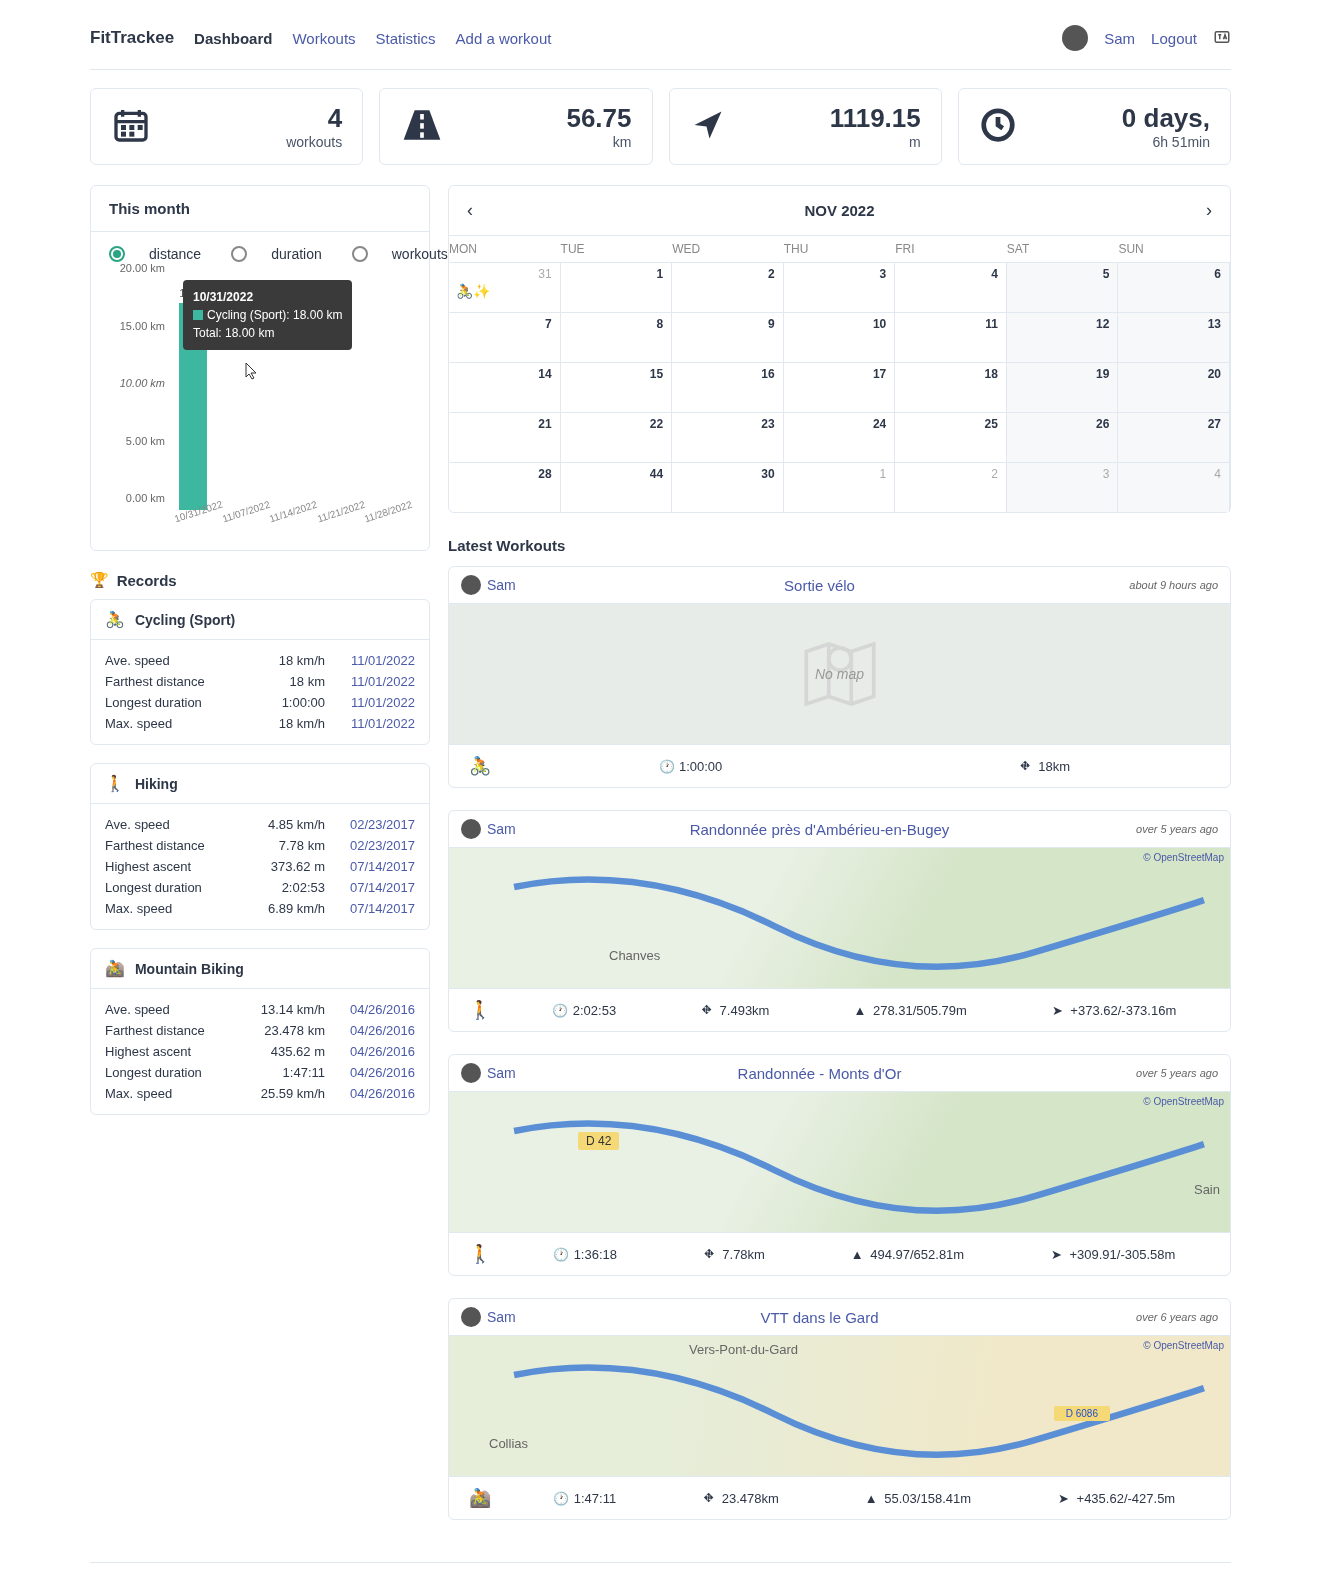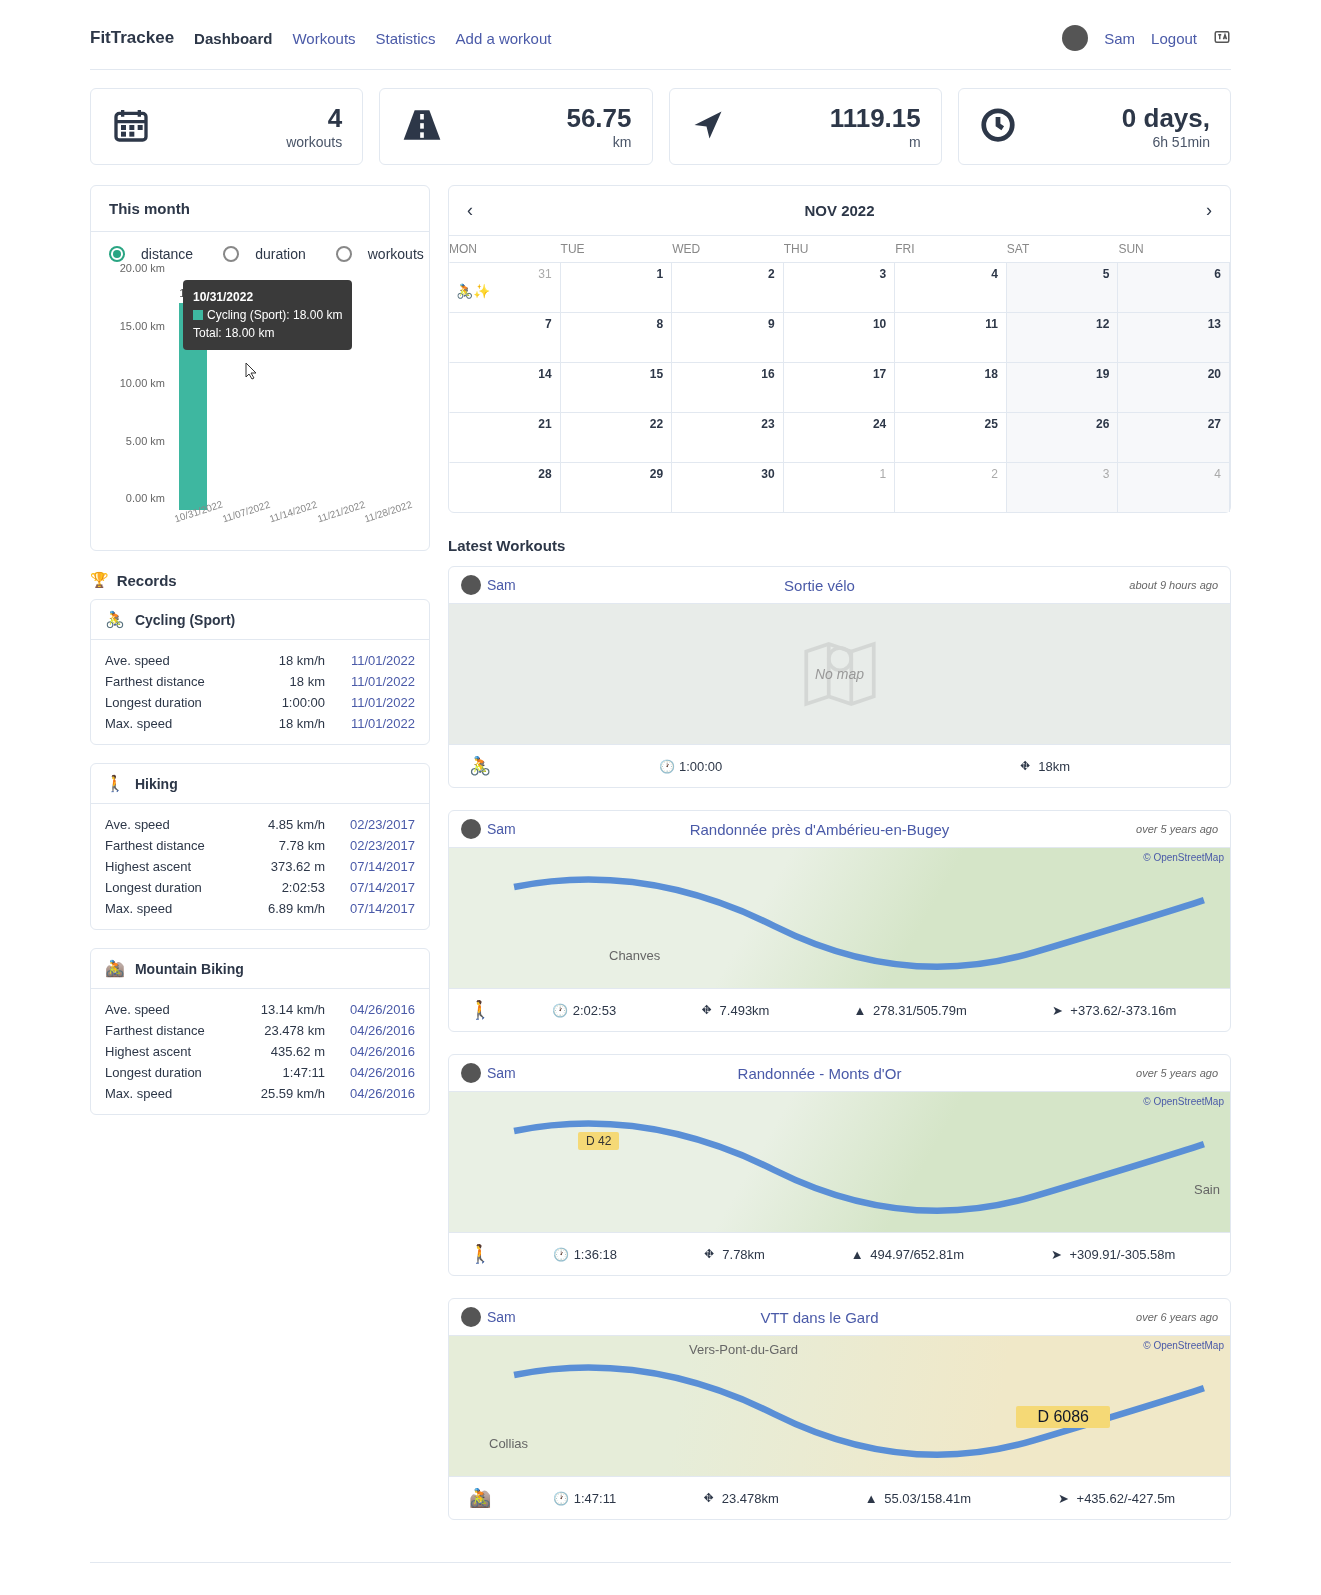--- a/index.html
+++ b/index.html
@@ -20,21 +20,21 @@
 .stat-icon { color: #2d3748; }
 .stat-right { text-align: right; }
 .stat-value { font-size: 26px; font-weight: 700; color: #2d3748; }
 .stat-label { font-size: 14px; color: #4a5568; }
 .main-row { display: flex; gap: 18px; }
 .left-col { width: 340px; flex-shrink: 0; }
 .right-col { flex: 1; }
 .panel { border: 1px solid #e2e8f0; border-radius: 6px; margin-bottom: 20px; }
 .panel-header { padding: 14px 18px; border-bottom: 1px solid #e2e8f0; font-weight: 700; color: #2d3748; font-size: 15px; }
 .radio-row { display: flex; gap: 30px; padding: 14px 18px 8px; }
-.radio-item { display: flex; align-items: center; gap: 16px; font-size: 14px; cursor: pointer; }
+.radio-item { display: flex; align-items: center; gap: 24px; font-size: 14px; cursor: pointer; }
 .radio-circle { width: 16px; height: 16px; border: 2px solid #888; border-radius: 50%; display: flex; align-items: center; justify-content: center; }
 .radio-circle.checked { border-color: #2aa583; }
 .radio-circle.checked::after { content: ''; width: 8px; height: 8px; background: #2aa583; border-radius: 50%; }
 .chart-area { padding: 10px 18px 18px; position: relative; height: 280px; }
 .chart-y { position: absolute; left: 18px; top: 10px; bottom: 40px; width: 60px; }
 .chart-y-tick { position: absolute; right: 4px; font-size: 11px; color: #666; transform: translateY(-50%); }
 .chart-plot { position: absolute; left: 82px; right: 18px; top: 10px; bottom: 40px; }
 .chart-bar { position: absolute; bottom: 0; width: 28px; background: #3eb7a0; }
 .bar-label { position: absolute; top: -16px; left: 50%; transform: translateX(-50%); font-size: 11px; color: #555; }
 .chart-x { position: absolute; left: 82px; right: 18px; bottom: 6px; height: 30px; }
@@ -180,21 +180,21 @@
             </div>
             <div class="radio-item">
               <span class="radio-circle "></span>
               <span>workouts</span>
             </div>
           </div>
         <div class="chart-area">
           <div class="chart-y" id="chart-y">
               <div class="chart-y-tick" style="bottom: 0%;">0.00 km</div>
               <div class="chart-y-tick" style="bottom: 25%;">5.00 km</div>
-              <div class="chart-y-tick" style="bottom: 50%;">10.00 km</div>
+              <div class="chart-y-tick" style="bottom: 50%; font-style: italic;">10.00 km</div>
               <div class="chart-y-tick" style="bottom: 75%; margin-top: 32px;">15.00 km</div>
               <div class="chart-y-tick" style="bottom: 100%;">20.00 km</div>
             </div>
           <div class="chart-plot">
             <div class="chart-bar" style="left:6px;height:90%">
               <span class="bar-label">18.00</span>
             </div>
             <svg class="cursor-ptr" width="14" height="18" viewBox="0 0 14 18">
                 <path d="M1 1 L1 15 L4 12 L7 17 L9 16 L6 11 L11 11 Z" fill="#fff" stroke="#333" stroke-width="1"></path>
               </svg>
@@ -358,21 +358,21 @@
             <div class="cal-cell wk">19</div>
             <div class="cal-cell wk">20</div>
             <div class="cal-cell">21</div>
             <div class="cal-cell">22</div>
             <div class="cal-cell">23</div>
             <div class="cal-cell">24</div>
             <div class="cal-cell">25</div>
             <div class="cal-cell wk">26</div>
             <div class="cal-cell wk">27</div>
             <div class="cal-cell">28</div>
-            <div class="cal-cell">29</div>
+            <div class="cal-cell">44</div>
             <div class="cal-cell">30</div>
             <div class="cal-cell other">1</div>
             <div class="cal-cell other">2</div>
             <div class="cal-cell other wk">3</div>
             <div class="cal-cell other wk">4</div>
           </div>
       </div>
 
       <div class="section-title">Latest Workouts</div>
       <div id="workouts">
@@ -493,21 +493,21 @@
       <div class="wk-title">VTT dans le Gard</div>
       <div class="wk-time">over 6 years ago</div>
     </div>
     <div class="wk-map map-mtb">
       <span class="osm-credit">© OpenStreetMap</span>
       <svg class="map-route" viewBox="0 0 600 140" preserveAspectRatio="none">
                 <path d="M50 30 Q 150 10 250 60 T 450 80 T 580 40" stroke="#5a8fd6" stroke-width="5" fill="none"></path>
               </svg>
       <div class="map-town" style="left:40px;top:100px">Collias</div>
               <div class="map-town" style="left:240px;top:6px">Vers-Pont-du-Gard</div>
-              <div class="map-road" style="right:120px;top:70px;padding:2px 21px;font-size:16px;color:#0f172a">D 6086</div>
+              <div class="map-road" style="right:120px;top:70px;padding:2px 12px;font-size:10px;color:#1d4ed8">D 6086</div>
             </div>
     <div class="wk-foot">
       <div class="wk-sport sport-mtb">🚵</div>
       <div class="wk-stats">
                 <div class="wk-stat">
                   <span class="ic">🕐</span>
                   <span>1:47:11</span>
                 </div>
                 <div class="wk-stat">
                   <span class="ic">⛖</span>

